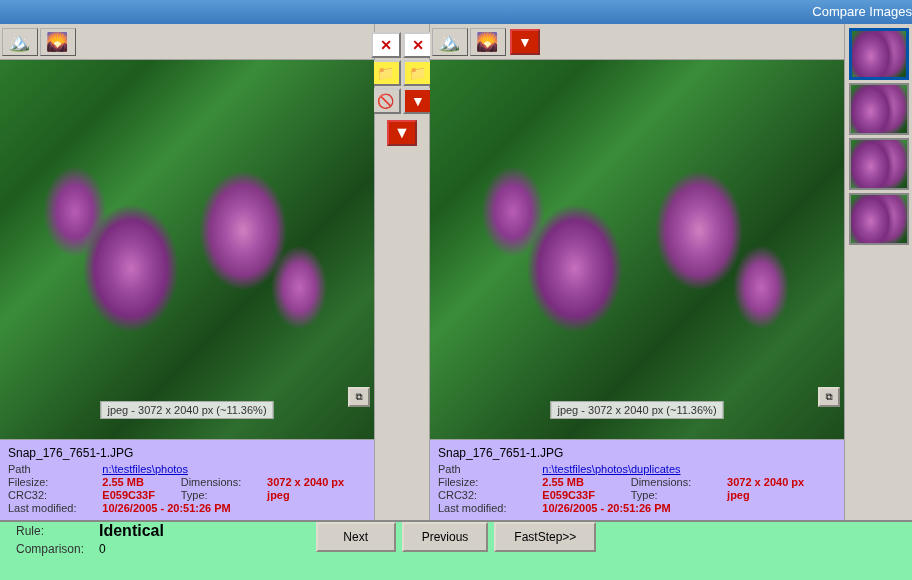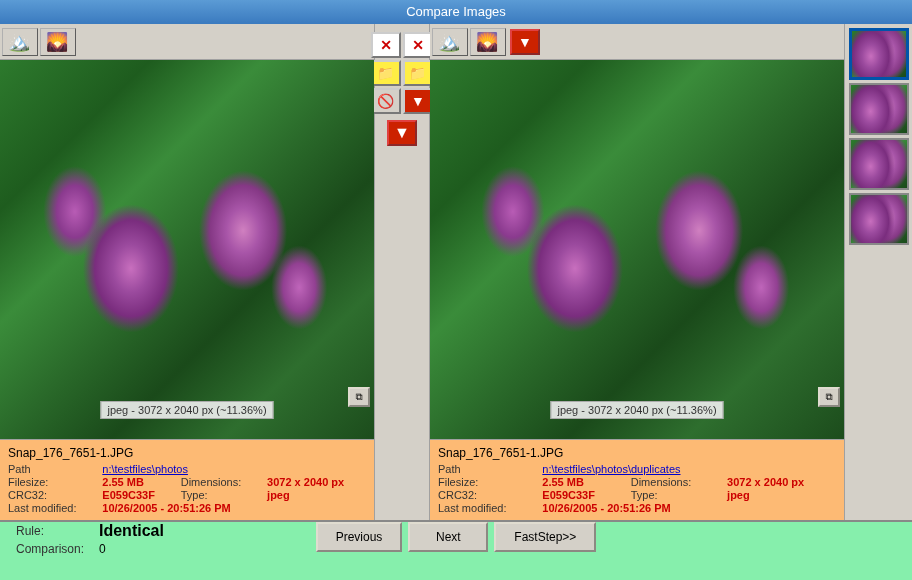--- a/index.html
+++ b/index.html
@@ -7,21 +7,21 @@
       width: 912px;
       height: 580px;
       background: #d4d0c8;
       font-family: 'Segoe UI', Tahoma, Arial, sans-serif;
       font-size: 12px;
       overflow: hidden;
     }
     .title-bar {
       background: linear-gradient(to bottom, #5b9bd5, #3a7abf);
       color: white;
-      text-align: center;
+      text-align: right;
       padding: 4px 0;
       font-size: 13px;
       font-weight: normal;
       height: 24px;
       line-height: 16px;
     }
     
     .left-panel {
       width: 375px;
       display: flex;
@@ -84,21 +84,21 @@
       color: #333;
       position: absolute;
       bottom: 20px;
       left: 50%;
       transform: translateX(-50%);
       white-space: nowrap;
       z-index: 2;
     }
     .file-info-section {
       padding: 6px 8px;
-      background: #fdba74;
+      background: #c4b5fd;
       border-top: 1px solid #a0a0a0;
     }
     .file-name {
       font-size: 12px;
       color: #000;
       font-weight: normal;
       margin-bottom: 3px;
     }
     .file-info-grid {
       display: grid;
@@ -382,22 +382,22 @@
         <span class="rule-label">Rule:</span>
         <span class="rule-value">Identical</span>
       </div>
       <div class="comparison-row">
         <span class="comp-label">Comparison:</span>
         <span class="comp-value">0</span>
       </div>
     </div>
 
     <div class="nav-buttons">
+      <button class="nav-btn">Next</button>
       <button class="nav-btn">Previous</button>
-      <button class="nav-btn">Next</button>
       <button class="nav-btn">FastStep&gt;&gt;</button>
     </div>
 
     <div style="flex:1;"></div>
 
 
   </div>
 
 </div>
 

